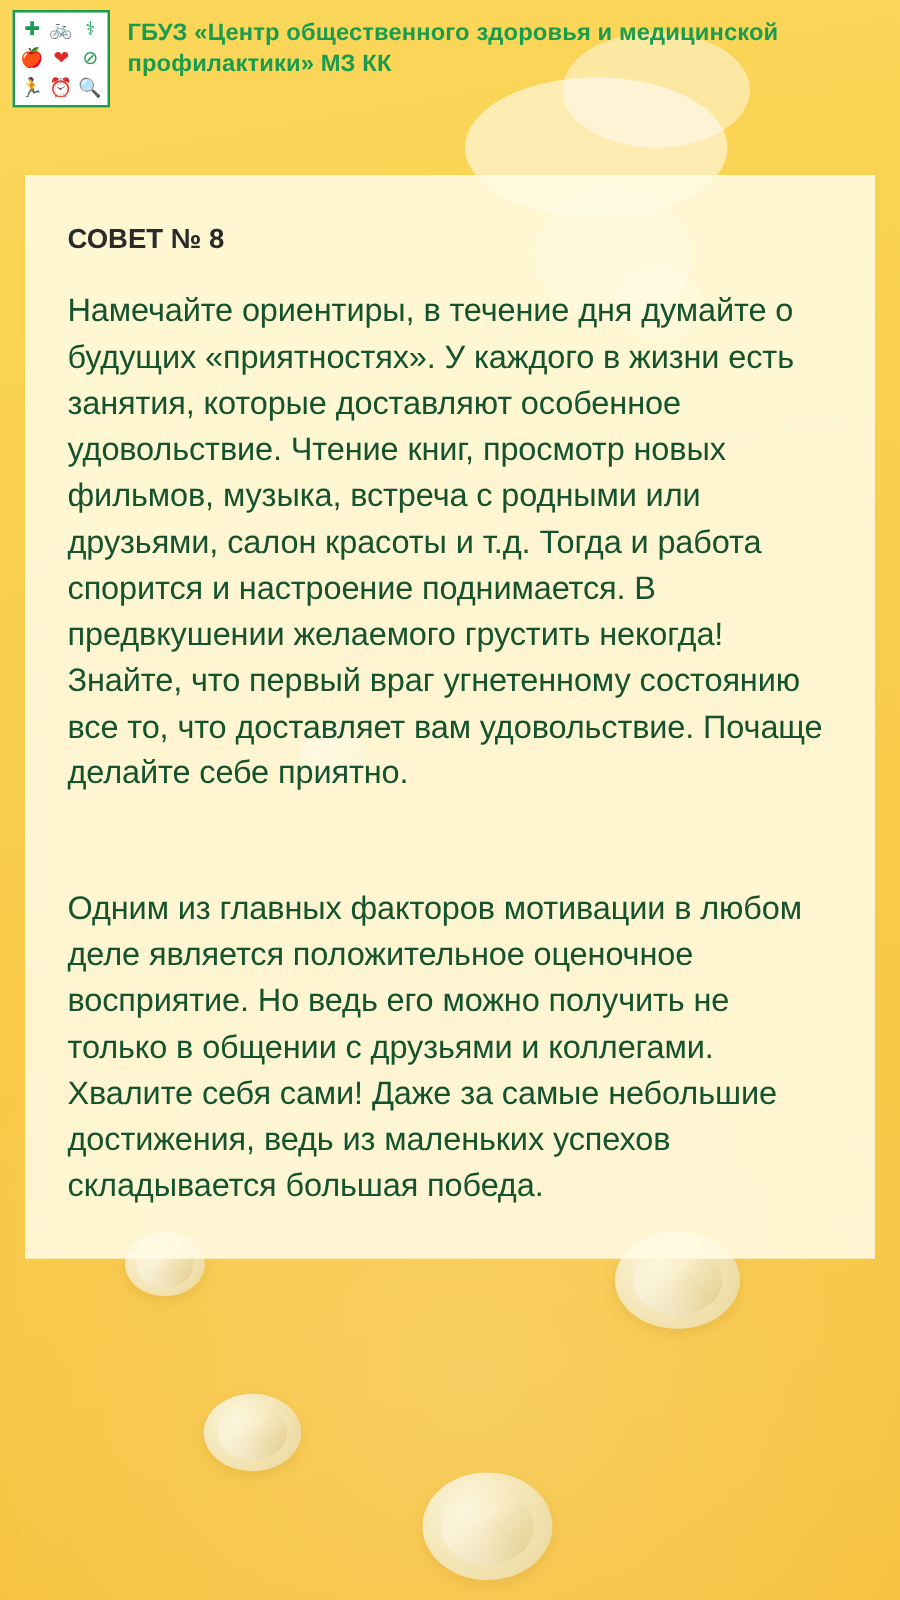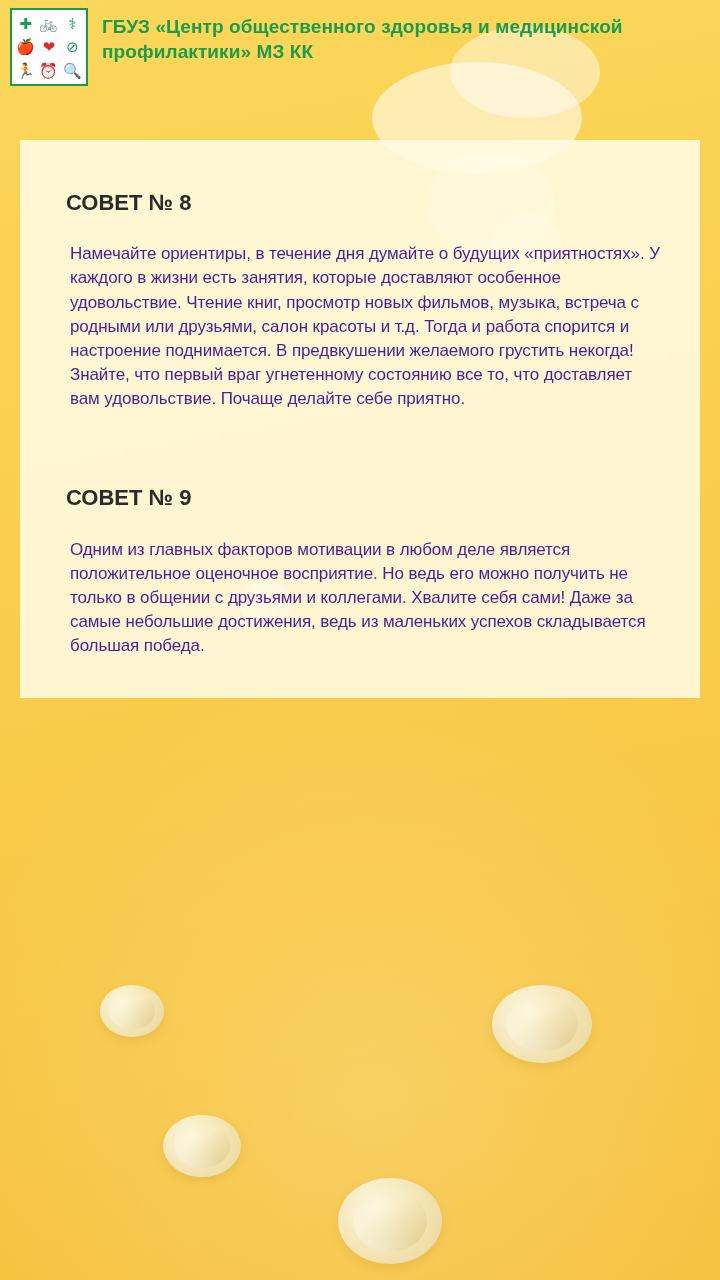--- a/index.html
+++ b/index.html
@@ -107,27 +107,27 @@
     box-sizing: border-box;
     background: rgba(255, 251, 228, 0.88);
     padding: 36px 34px 40px 34px;
     z-index: 4;
   }
   .tip-heading {
     color: #2b2b2b;
     font-weight: bold;
     font-size: 22px;
     line-height: 1.38;
-    margin: 12px;
+    margin: 0;
   }
   .tip-body {
-    color: #4c1d95;
-    font-size: 17px;
+    color: #14532d;
+    font-size: 26px;
     line-height: 1.42;
-    margin: 24px 0 0 16px;
+    margin: 24px 0 0 0;
     letter-spacing: -0.1px;
   }
   .tip-block + .tip-block { margin-top: 72px; }
 </style>
 </head>
 <body>
 
 <div class="bg"></div>
 
 <div class="cloud c1"></div>
@@ -153,21 +153,20 @@
 </div>
 
 <div class="card">
 
   <div class="tip-block">
     <p class="tip-heading">СОВЕТ № 8</p>
     <p class="tip-body">Намечайте ориентиры, в течение дня думайте о будущих «приятностях». У каждого в жизни есть занятия, которые доставляют особенное удовольствие. Чтение книг, просмотр новых фильмов, музыка, встреча с родными или друзьями, салон красоты и т.д. Тогда и работа спорится и настроение поднимается. В предвкушении желаемого грустить некогда! Знайте, что первый враг угнетенному состоянию все то, что доставляет вам удовольствие. Почаще делайте себе приятно.</p>
   </div>
 
   <div class="tip-block">
-    <p class="tip-heading">СОВЕТ № 9</p>
     <p class="tip-body">Одним из главных факторов мотивации в любом деле является положительное оценочное восприятие. Но ведь его можно получить не только в общении с друзьями и коллегами. Хвалите себя сами! Даже за самые небольшие достижения, ведь из маленьких успехов складывается большая победа.</p>
   </div>
 
 </div>
 
 <div class="ball b1"></div>
 <div class="ball b2"></div>
 <div class="ball b3"></div>
 <div class="ball b4"></div>
 

